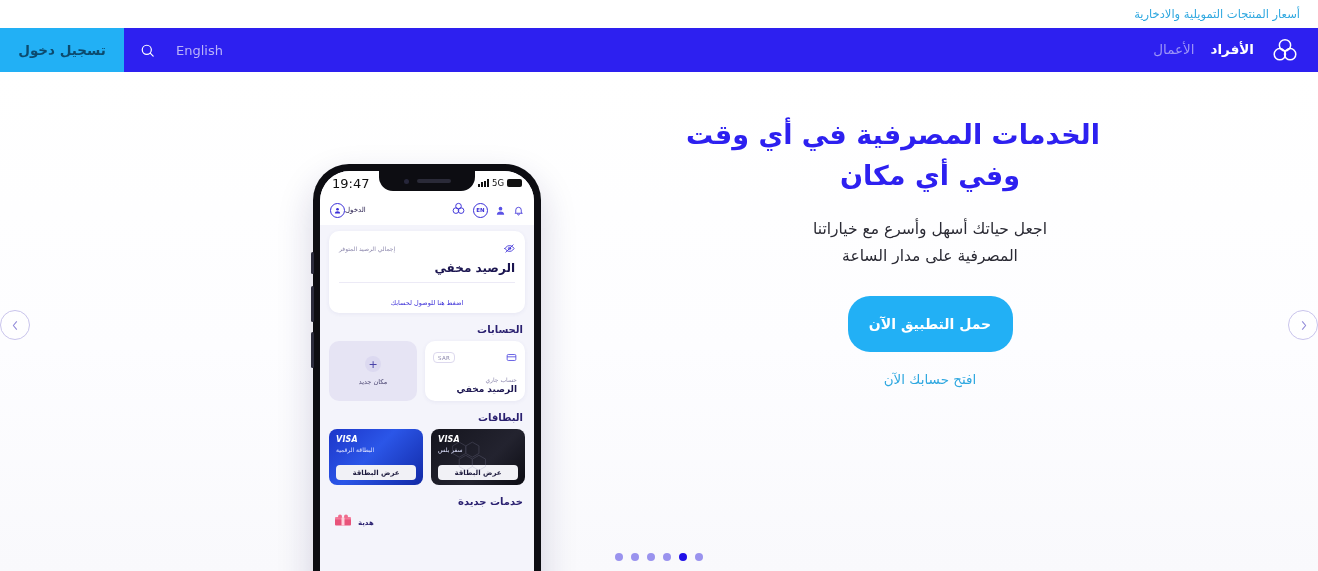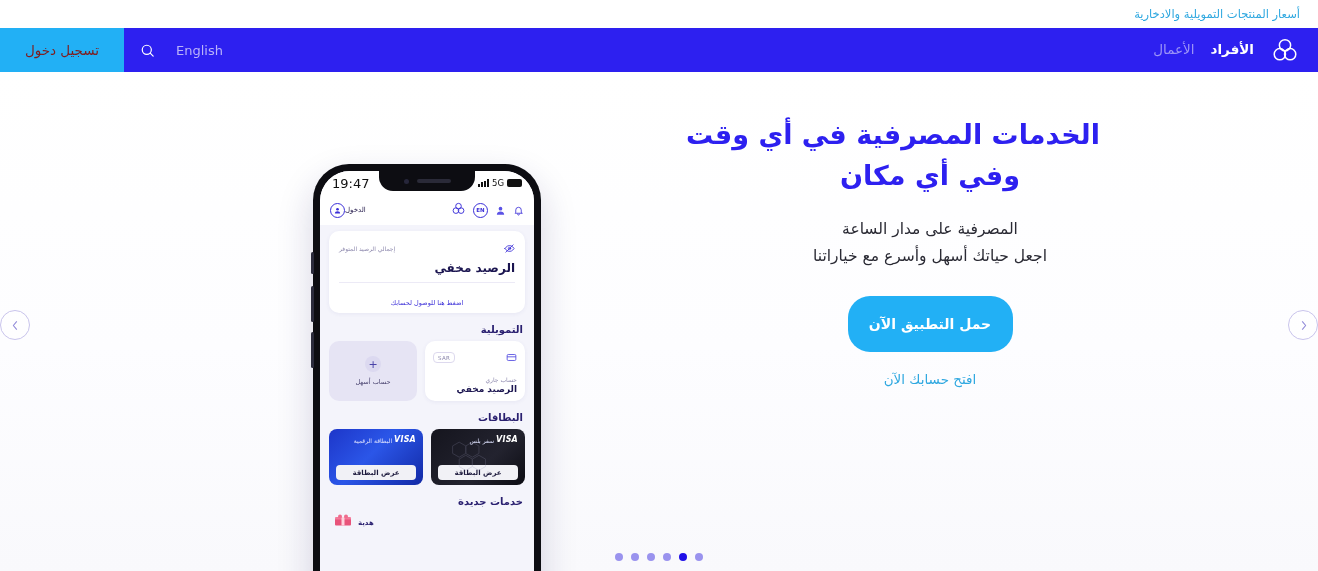--- a/index.html
+++ b/index.html
@@ -67,24 +67,24 @@
   .nav-lang {
     display: flex; align-items: center;
     color: #b9b2f9;
     font-size: 13px;
     padding: 0 14px 0 6px;
     cursor: pointer;
     white-space: nowrap;
   }
   .login-btn {
     background: #22b0f5;
-    color: #7f1d1d;
+    color: #0c4a6e;
     width: 124px;
     display: flex; align-items: center; justify-content: center;
-    font-size: 13.5px; font-weight: normal;
+    font-size: 13.5px; font-weight: bold;
     cursor: pointer;
     white-space: nowrap;
   }
 
   
   .hero {
     position: relative;
     height: 499px;
     background: linear-gradient(180deg, #ffffff 0%, #fdfdff 55%, #f9f9fc 100%);
     overflow: hidden;
@@ -268,21 +268,21 @@
 
   .cards-row { display: flex; gap: 8px; }
   .pcard {
     flex: 1; height: 56px; border-radius: 8px;
     padding: 6px 7px 5px;
     display: flex; flex-direction: column; justify-content: space-between;
     position: relative; overflow: hidden;
   }
   .pcard.blue { background: linear-gradient(135deg, #1d36c9 0%, #2b56e8 45%, #1229a6 100%); }
   .pcard.black { background: linear-gradient(135deg, #15151e 0%, #23232f 60%, #0c0c13 100%); }
-  .pc-top { display: flex; align-items: flex-end; gap: 2px; }
+  .pc-top { display: flex; flex-direction: column; align-items: flex-end; gap: 2px; }
   .visa { color: #fff; font-size: 8px; font-weight: bold; font-style: italic; direction: ltr; letter-spacing: .2px; }
   .pc-name { color: #dfe3ff; font-size: 6px; }
   .pc-btn {
     background: #f1f1f6; color: #1d1a3d;
     border-radius: 4px; font-size: 7px; font-weight: bold;
     text-align: center; padding: 3.5px 0;
     cursor: pointer;
   }
   .hexes { position: absolute; inset: 0; opacity: .25; }
 
@@ -339,22 +339,22 @@
       <polyline points="10,5 16,12 10,19"></polyline>
     </svg>
   </div>
 
   <div class="hero-copy">
     <div class="h-title">
       <span class="l1">الخدمات المصرفية في أي وقت</span>
       <span class="l2">وفي أي مكان</span>
     </div>
     <div class="h-sub">
+      <div>اجعل حياتك أسهل وأسرع مع خياراتنا</div>
       <div>المصرفية على مدار الساعة</div>
-      <div>اجعل حياتك أسهل وأسرع مع خياراتنا</div>
     </div>
     <div class="h-cta">حمل التطبيق الآن</div>
     <div class="h-link">افتح حسابك الآن</div>
   </div>
 
   <div class="phone">
     <div class="phone-btn pb1"></div>
     <div class="phone-btn pb2"></div>
     <div class="phone-btn pb3"></div>
 
@@ -423,40 +423,40 @@
                   <line x1="4" y1="20" x2="20" y2="4"></line>
               </svg>
             </span>
             <span class="bal-lbl">إجمالي الرصيد المتوفر</span>
           </div>
           <div class="bal-val">الرصيد مخفي</div>
           <div class="bal-div"></div>
           <div class="bal-link">اضغط هنا للوصول لحسابك</div>
         </div>
 
-        <div class="sec-title">التمويلية</div>
+        <div class="sec-title">الحسابات</div>
         <div class="acct-row">
           <div class="acct-cur">
             <div class="ac-top">
               <span class="sar-chip">SAR</span>
               <span>
                 <svg viewBox="0 0 24 24" width="11" height="11" fill="none" stroke="#4a43e0" stroke-width="1.8">
                   <rect x="2.5" y="5.5" width="19" height="13" rx="2.5"></rect>
                     <line x1="2.5" y1="10.5" x2="21.5" y2="10.5"></line>
                 </svg>
               </span>
             </div>
             <div>
               <div class="ac-lbl">حساب جاري</div>
               <div class="ac-val">الرصيد مخفي</div>
             </div>
           </div>
           <div class="acct-new">
             <span class="plus-c">+</span>
-            <span class="acct-new-lbl">حساب أسهل</span>
+            <span class="acct-new-lbl">مكان جديد</span>
           </div>
         </div>
 
         <div class="sec-title">البطاقات</div>
         <div class="cards-row">
           <div class="pcard black">
             <svg class="hexes" viewBox="0 0 100 60">
               <g fill="none" stroke="#8d8dab" stroke-width="1">
                 <polygon points="30,14 37,18 37,26 30,30 23,26 23,18"></polygon>
                 <polygon points="44,14 51,18 51,26 44,30 37,26 37,18"></polygon>

